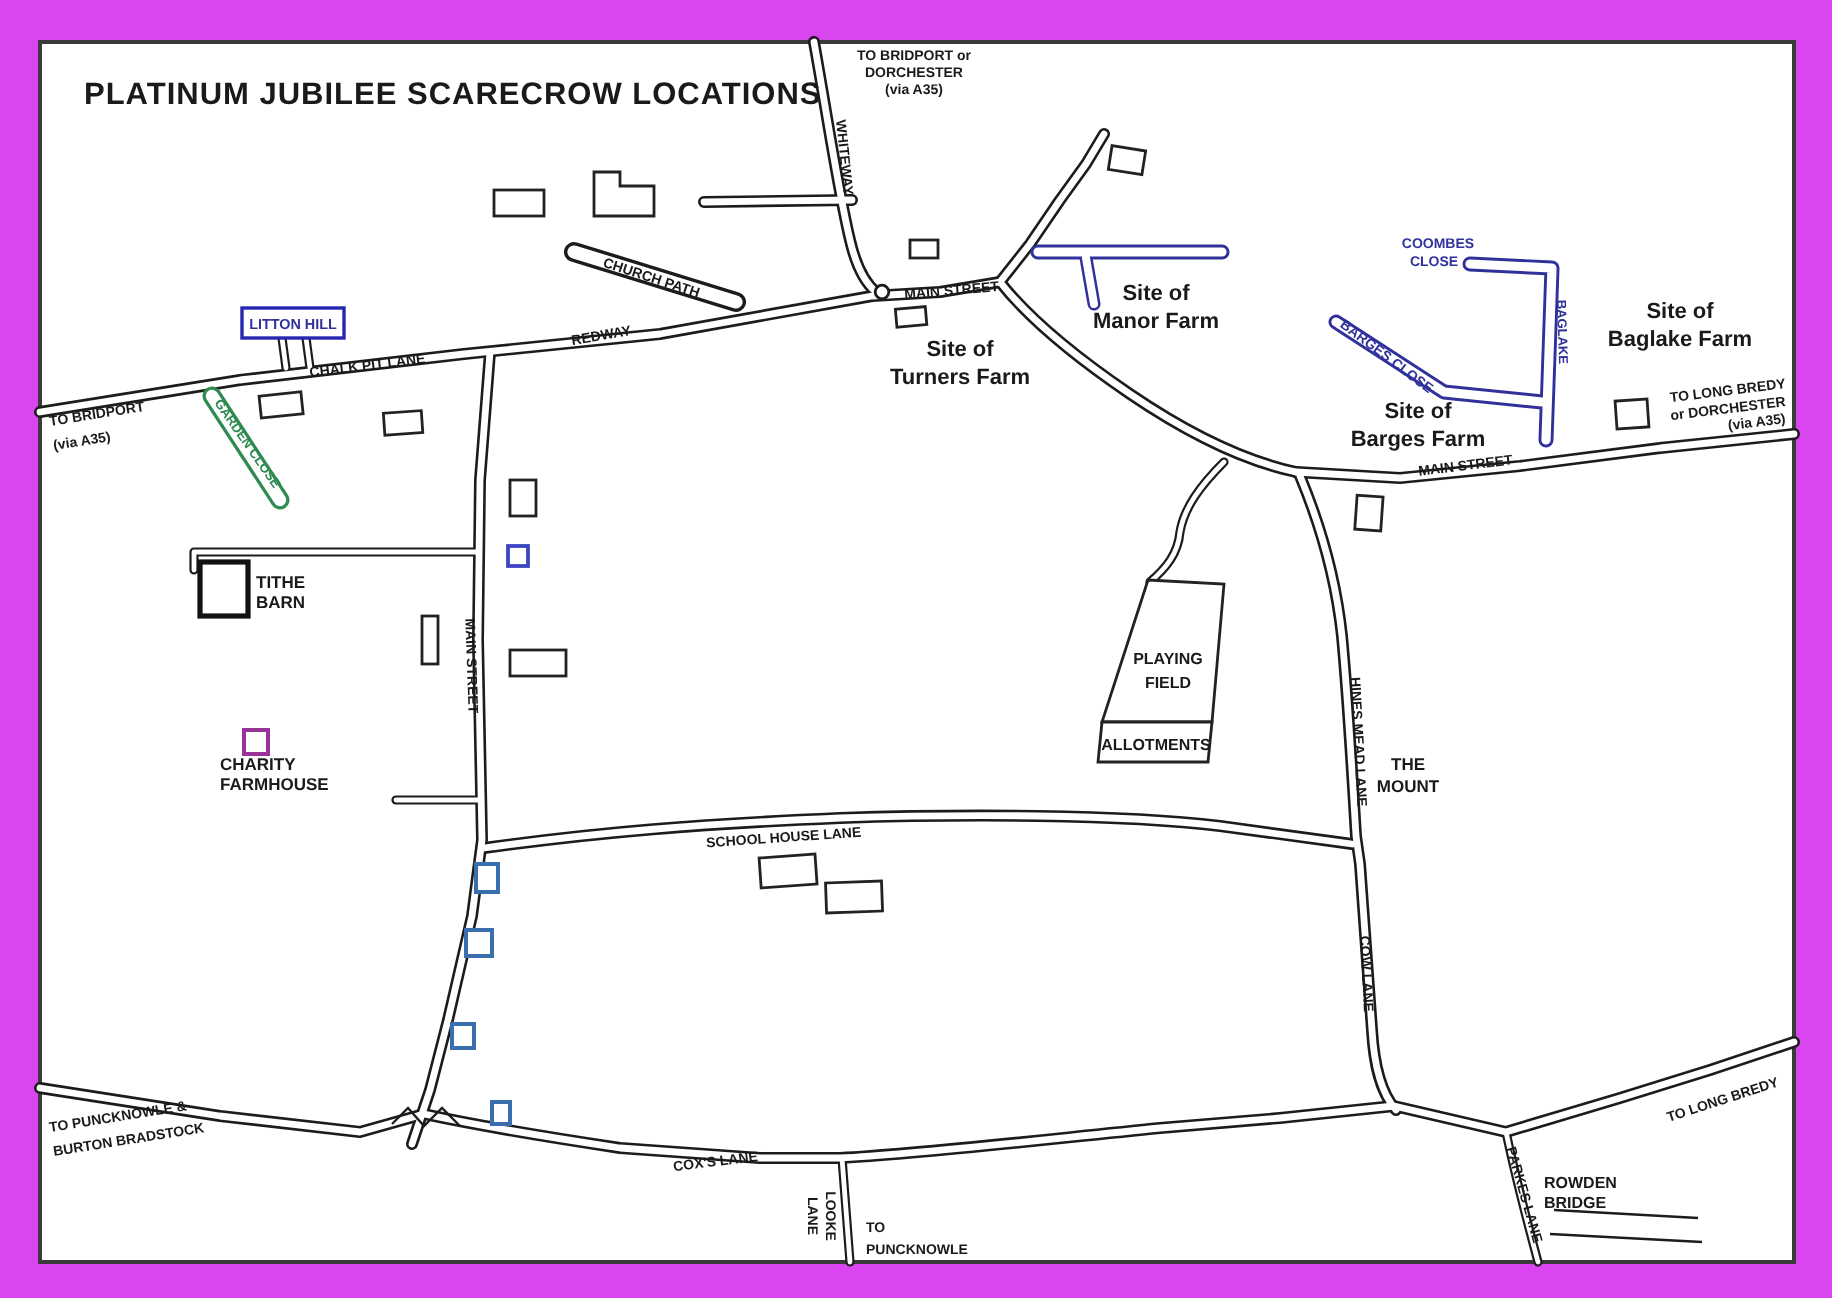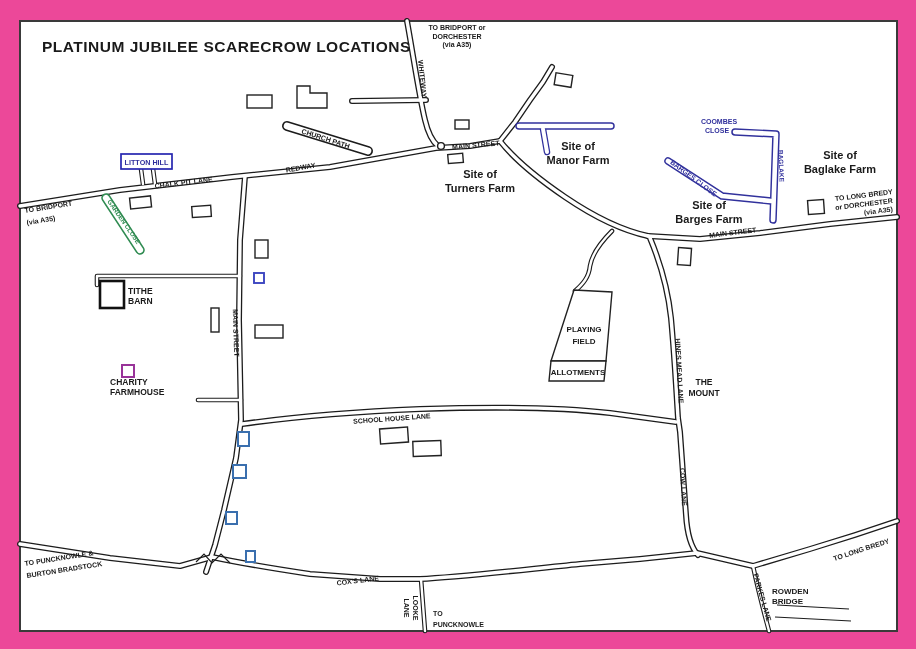--- a/index.html
+++ b/index.html
@@ -1,16 +1,16 @@
 <!DOCTYPE html>
 <html><head>
 <meta charset="utf-8">
 <style>
   html,body{margin:0;padding:0;background:#ffffff;}
-  .map-wrap{position:relative;width:916px;height:649px;background:#ec4899;overflow:hidden;text-decoration:underline;}
+  .map-wrap{position:relative;width:916px;height:649px;background:#d946ef;overflow:hidden;text-decoration:underline;}
   svg{display:block;}
   .lbl{font-family:"Liberation Sans","DejaVu Sans",sans-serif;font-weight:bold;fill:#1a1a1a;}
   .blue{fill:#31319c;}
   .green{fill:#2f8b51;}
   .rc{fill:none;stroke:#1c1c1c;stroke-width:6;stroke-linejoin:round;stroke-linecap:round;}
   .rf{fill:none;stroke:#ffffff;stroke-width:3.4;stroke-linejoin:round;stroke-linecap:round;}
   .rc-n{fill:none;stroke:#1c1c1c;stroke-width:4.6;stroke-linejoin:round;stroke-linecap:round;}
   .rf-n{fill:none;stroke:#ffffff;stroke-width:2.4;stroke-linejoin:round;stroke-linecap:round;}
   .bc{fill:none;stroke:#31319c;stroke-width:7.5;stroke-linejoin:round;stroke-linecap:round;}
   .bf{fill:none;stroke:#ffffff;stroke-width:4.6;stroke-linejoin:round;stroke-linecap:round;}

